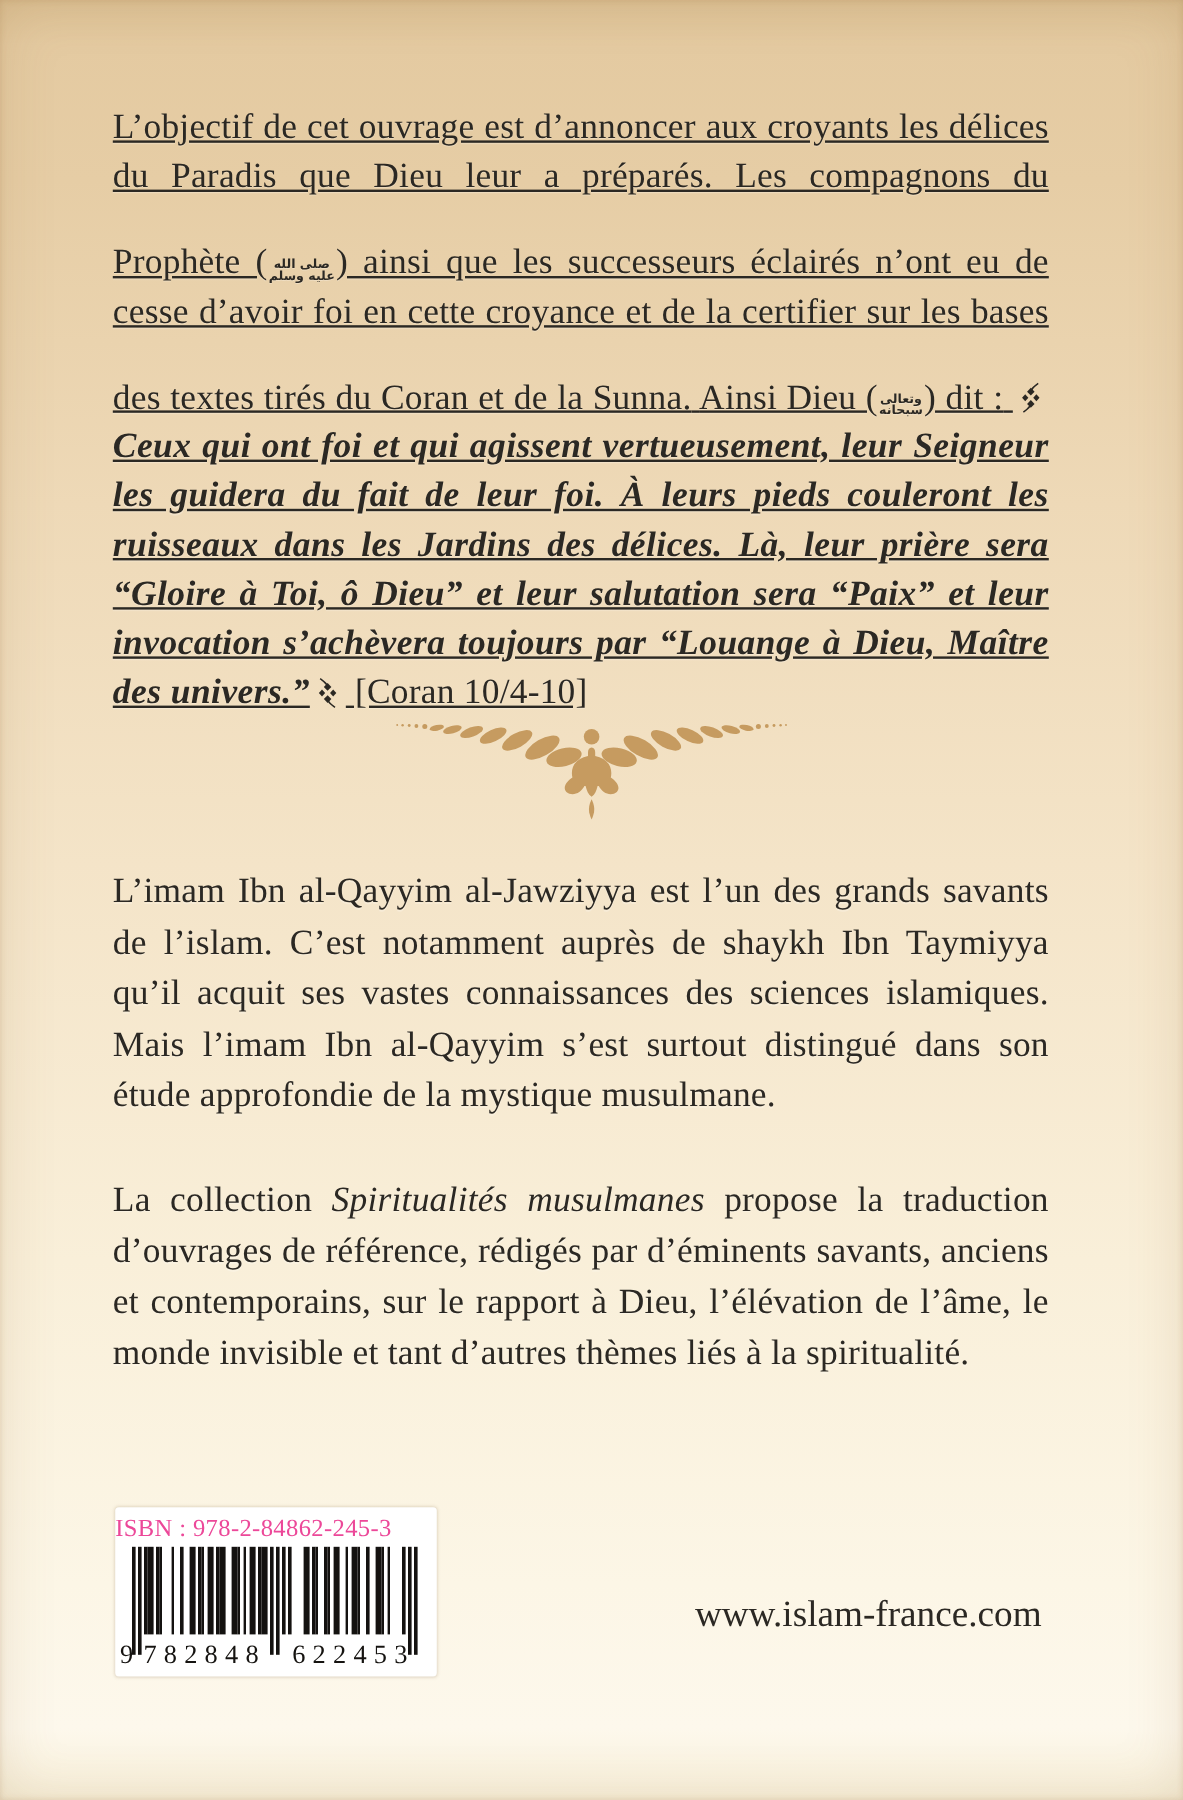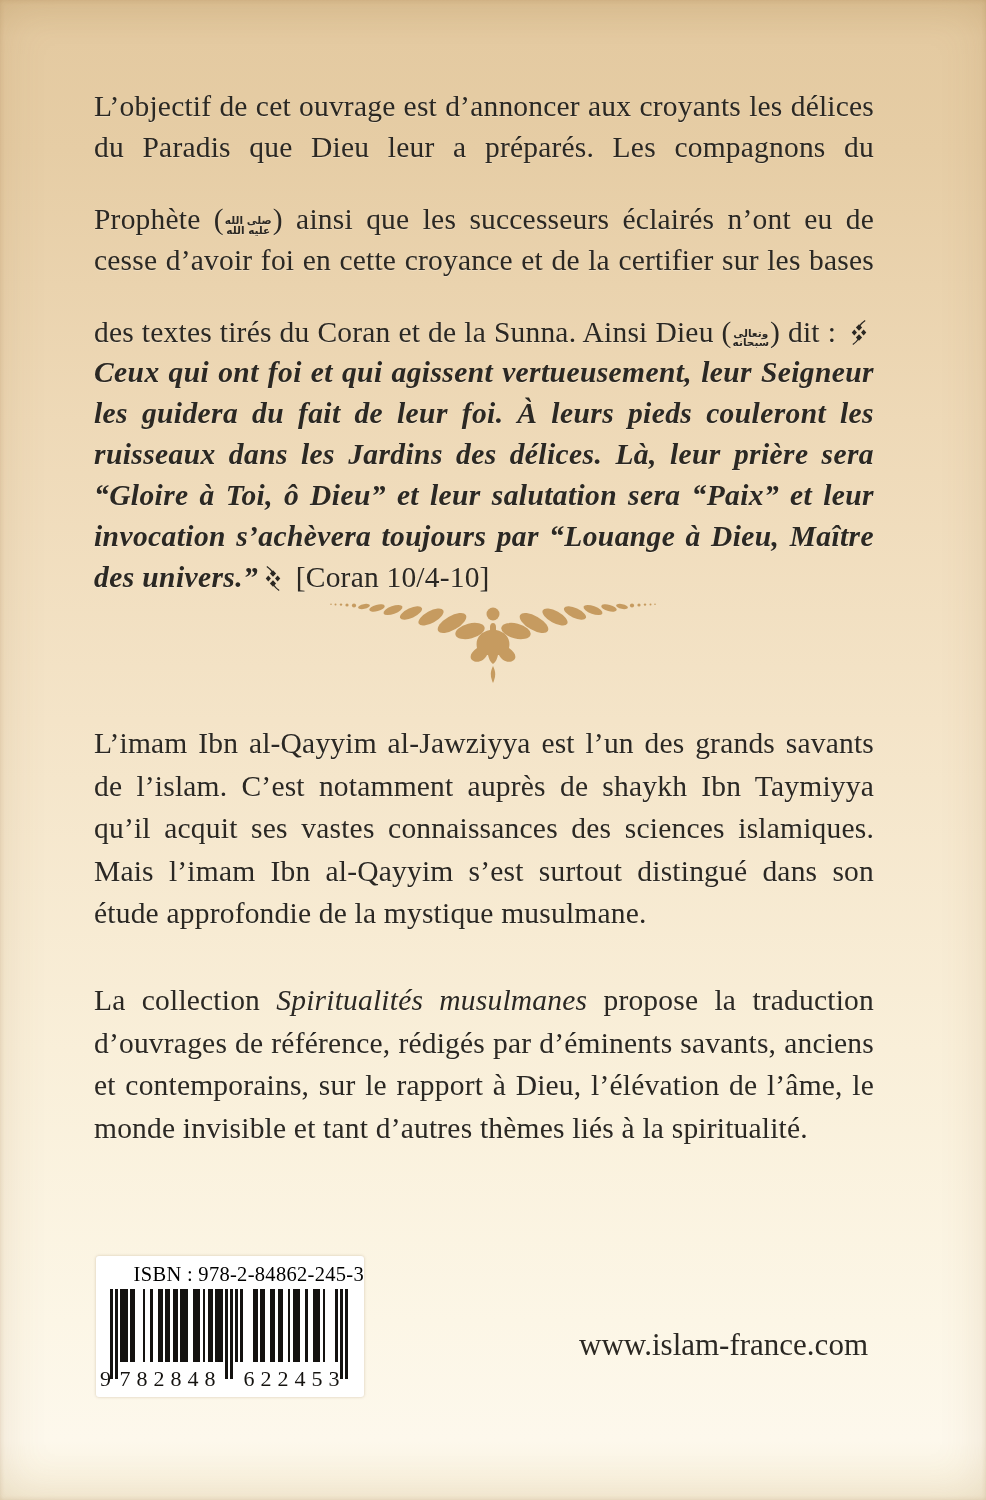--- a/index.html
+++ b/index.html
@@ -15,21 +15,21 @@
       #eed9b7 28%, #f4e4c8 48%, #f9efd9 70%,
       #fcf6e6 88%, #fdf8ec 96%, #f8f0da 100%);
     box-shadow:inset 0 0 46px rgba(150,106,54,.17), inset 0 0 5px rgba(150,106,54,.22);
   }
   .textblock{
     position:absolute;left:94px;width:780px;
     text-align:justify;
     font-size:29.5px;line-height:41px;letter-spacing:.2px;
     text-shadow:0 1px 0 rgba(255,255,255,.25);
   }
-  #synopsis{top:86px;}
+  #synopsis{top:86px;text-decoration:underline;}
   #bio{top:722px;line-height:42.5px;}
   #collection{top:979px;line-height:42.5px;}
   .quote{font-style:italic;font-weight:bold;letter-spacing:.4px;}
   .collection-name{font-style:italic;}
   .arabic-stack{
     display:inline-block;direction:rtl;text-align:center;
     font-family:"DejaVu Sans",sans-serif;
     font-size:10.5px;line-height:9.5px;font-weight:bold;
     vertical-align:-5px;padding:0 1px;margin-top:48px;
   }
@@ -46,40 +46,40 @@
     position:absolute;top:1322px;right:118px;
     text-align:left;font-size:31px;line-height:45px;
   }
   #footer .price{letter-spacing:.5px;}
   .barcode-panel{
     position:absolute;left:96px;top:1256px;width:268px;height:141px;
     background:#ffffff;border-radius:3px;
     box-shadow:0 0 3px rgba(90,60,20,.25);
   }
   .isbn-label{
-    text-align:right;font-size:20.5px;line-height:26px;
-    padding-top:5px;letter-spacing:.3px;color:#000000;
+    text-align:left;font-size:20.5px;line-height:26px;
+    padding-top:5px;letter-spacing:.3px;color:#ec4899;
   }
   .barcode-bars{position:absolute;left:0;top:33px;width:100%;height:92px;}
   .barcode-bars .bar{position:absolute;top:0;background:#141210;}
   .dg{
     position:absolute;bottom:5px;font-size:22px;color:#151310;
     font-family:"Liberation Serif",serif;
   }
   .dg0{left:4px;}
   .dg1{left:23px;width:103px;text-align:center;letter-spacing:6px;}
   .dg2{left:147px;width:103px;text-align:center;letter-spacing:6px;}
 </style>
 </head>
 <body>
 
 <div class="cover">
 
   <div class="textblock" id="synopsis">
-    <span>L’objectif de cet ouvrage est d’annoncer aux croyants les délices du Paradis que Dieu leur a préparés. Les compagnons du Prophète (</span><span class="arabic-stack"><span>صلى الله</span><span>عليه الله</span></span><span>) ainsi que les successeurs éclairés n’ont eu de cesse d’avoir foi en cette croyance et de la certifier sur les bases des textes tirés du Coran et de la Sunna.</span>
+    <span>L’objectif de cet ouvrage est d’annoncer aux croyants les délices du Paradis que Dieu leur a préparés. Les compagnons du Prophète (</span><span class="arabic-stack"><span>صلى الله</span><span>عليه وسلم</span></span><span>) ainsi que les successeurs éclairés n’ont eu de cesse d’avoir foi en cette croyance et de la certifier sur les bases des textes tirés du Coran et de la Sunna.</span>
     <span>Ainsi Dieu (</span><span class="arabic-stack"><span>وتعالى</span><span>سبحانه</span></span><span>) dit :</span>
     <svg class="mark-icon" viewBox="0 0 22 34" aria-hidden="true">
       <g fill="currentColor" stroke="currentColor">
         <path d="M11 5.5 l4.3 4.5 -4.3 4.5 -4.3 -4.5 z" stroke="none"></path>
         <path d="M11 19.5 l4.3 4.5 -4.3 4.5 -4.3 -4.5 z" stroke="none"></path>
         <path d="M4.6 13 l3.6 4 -3.6 4 -3.6 -4 z" stroke="none"></path>
         <path d="M17.4 13 l3.6 4 -3.6 4 -3.6 -4 z" stroke="none"></path>
         <path d="M19.5 0.5 C12.5 5.5 10 8.5 11.2 12.5" fill="none" stroke-width="1.7"></path>
         <path d="M2.5 33.5 C9.5 28.5 12 25.5 10.8 21.5" fill="none" stroke-width="1.7"></path>
       </g>

